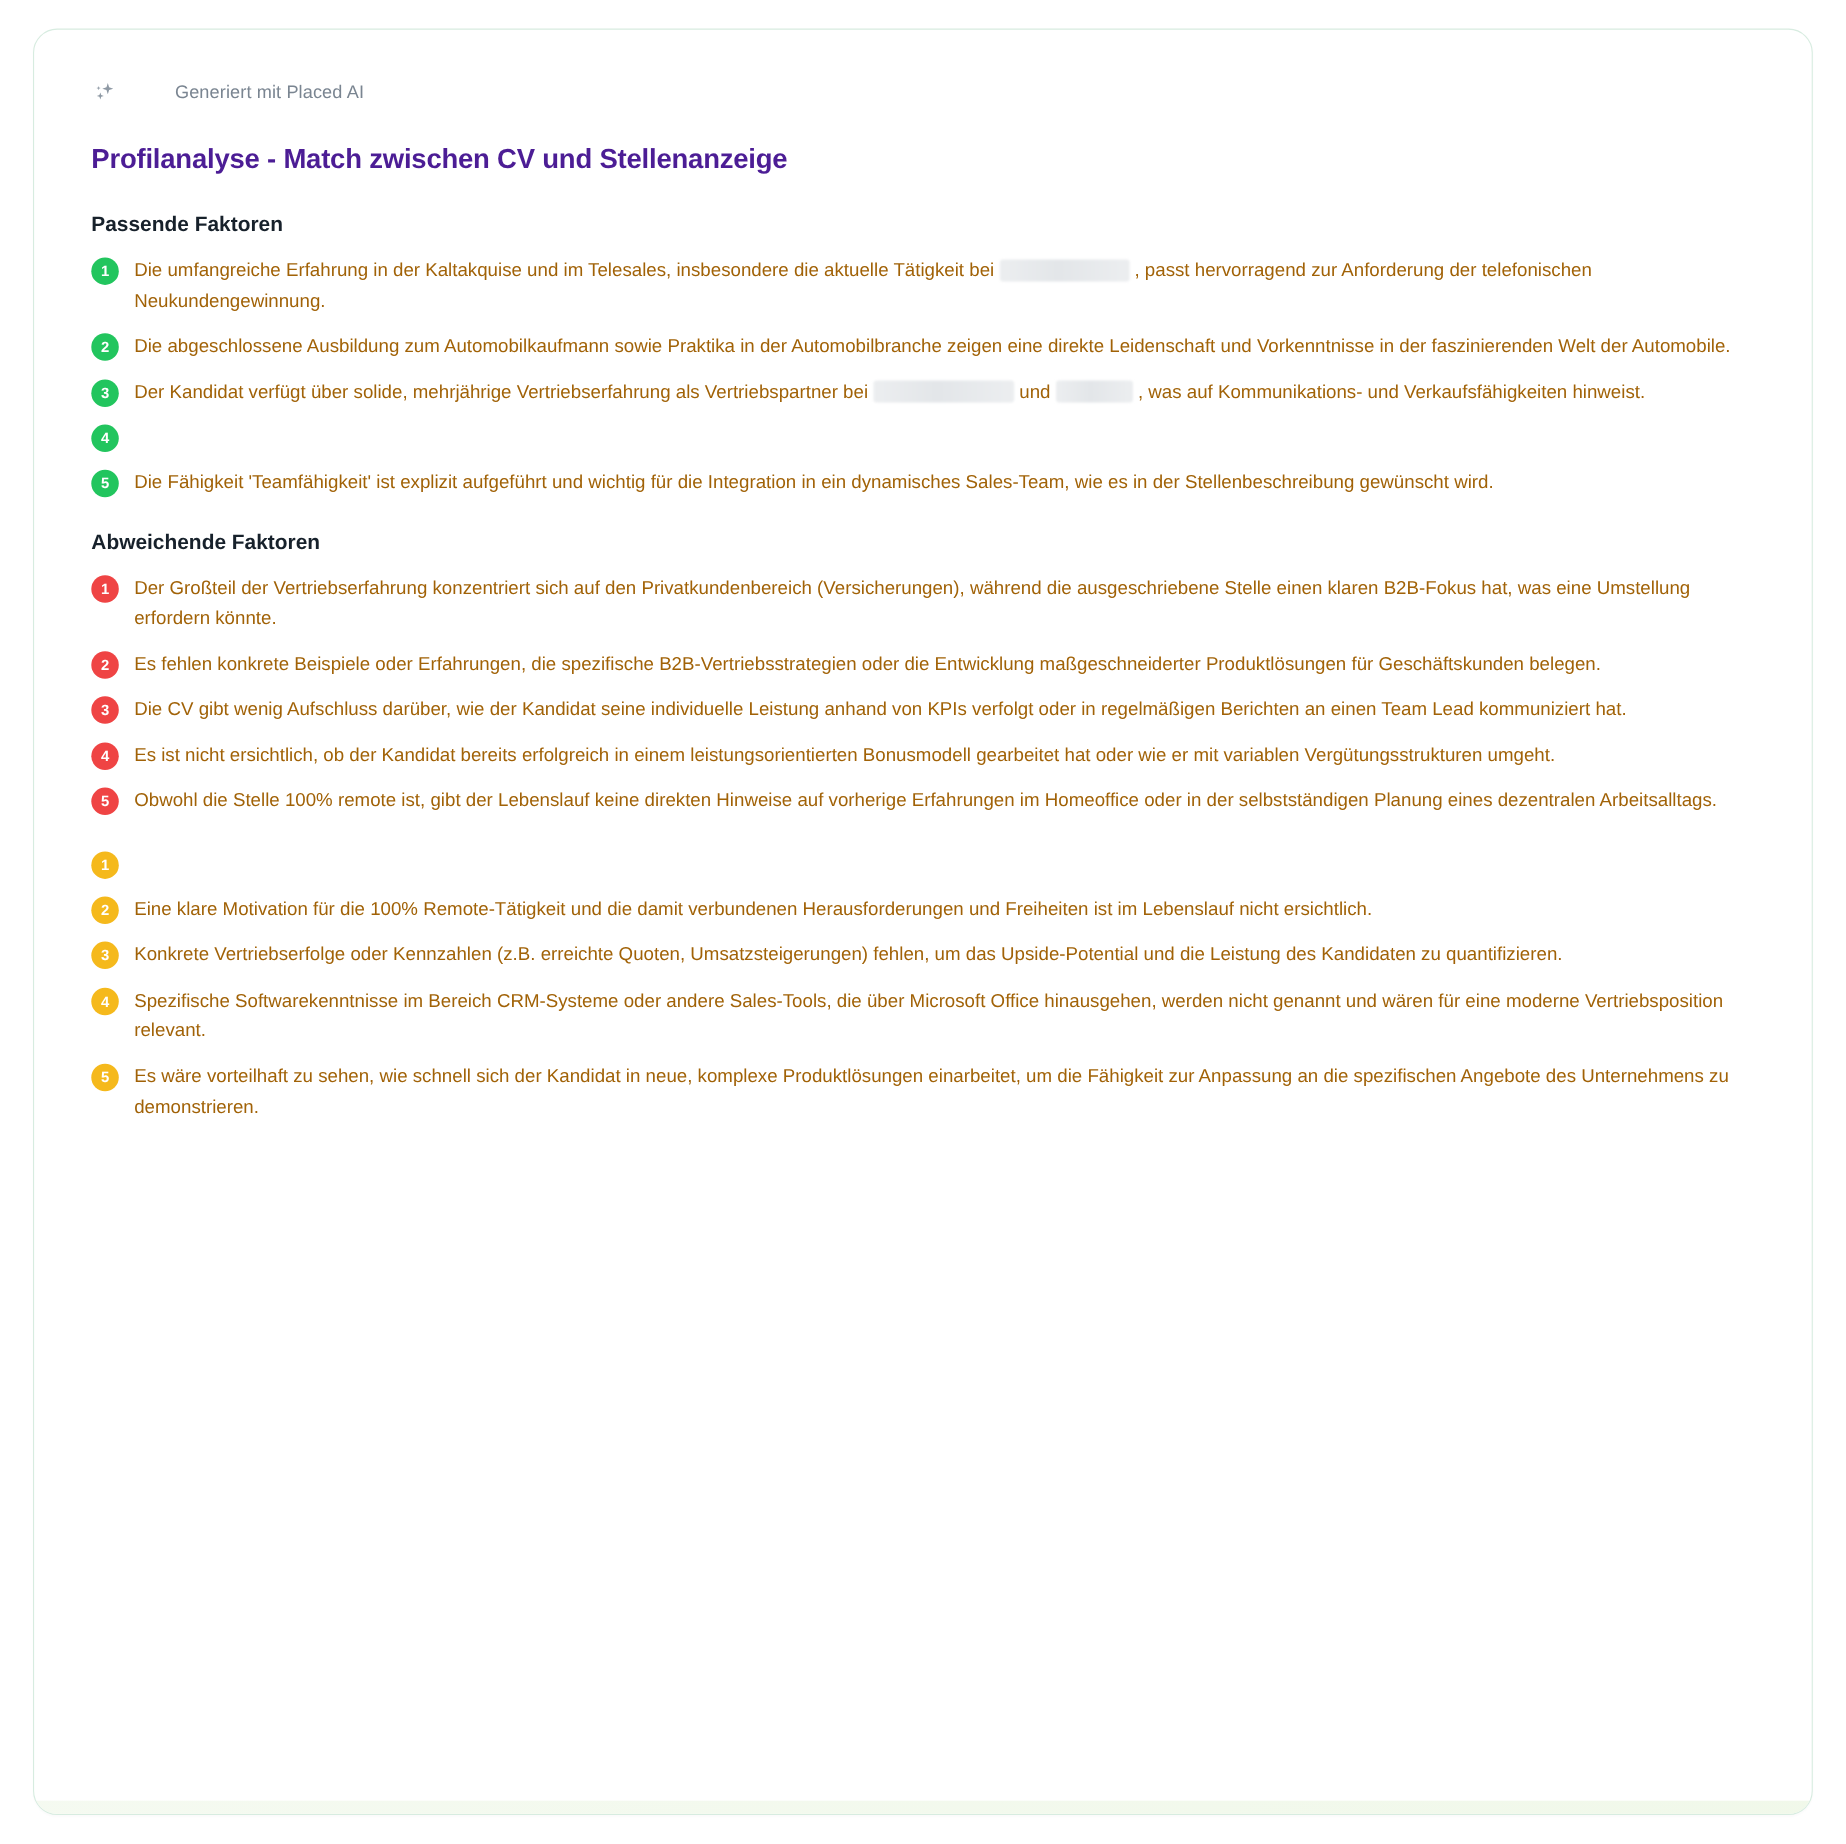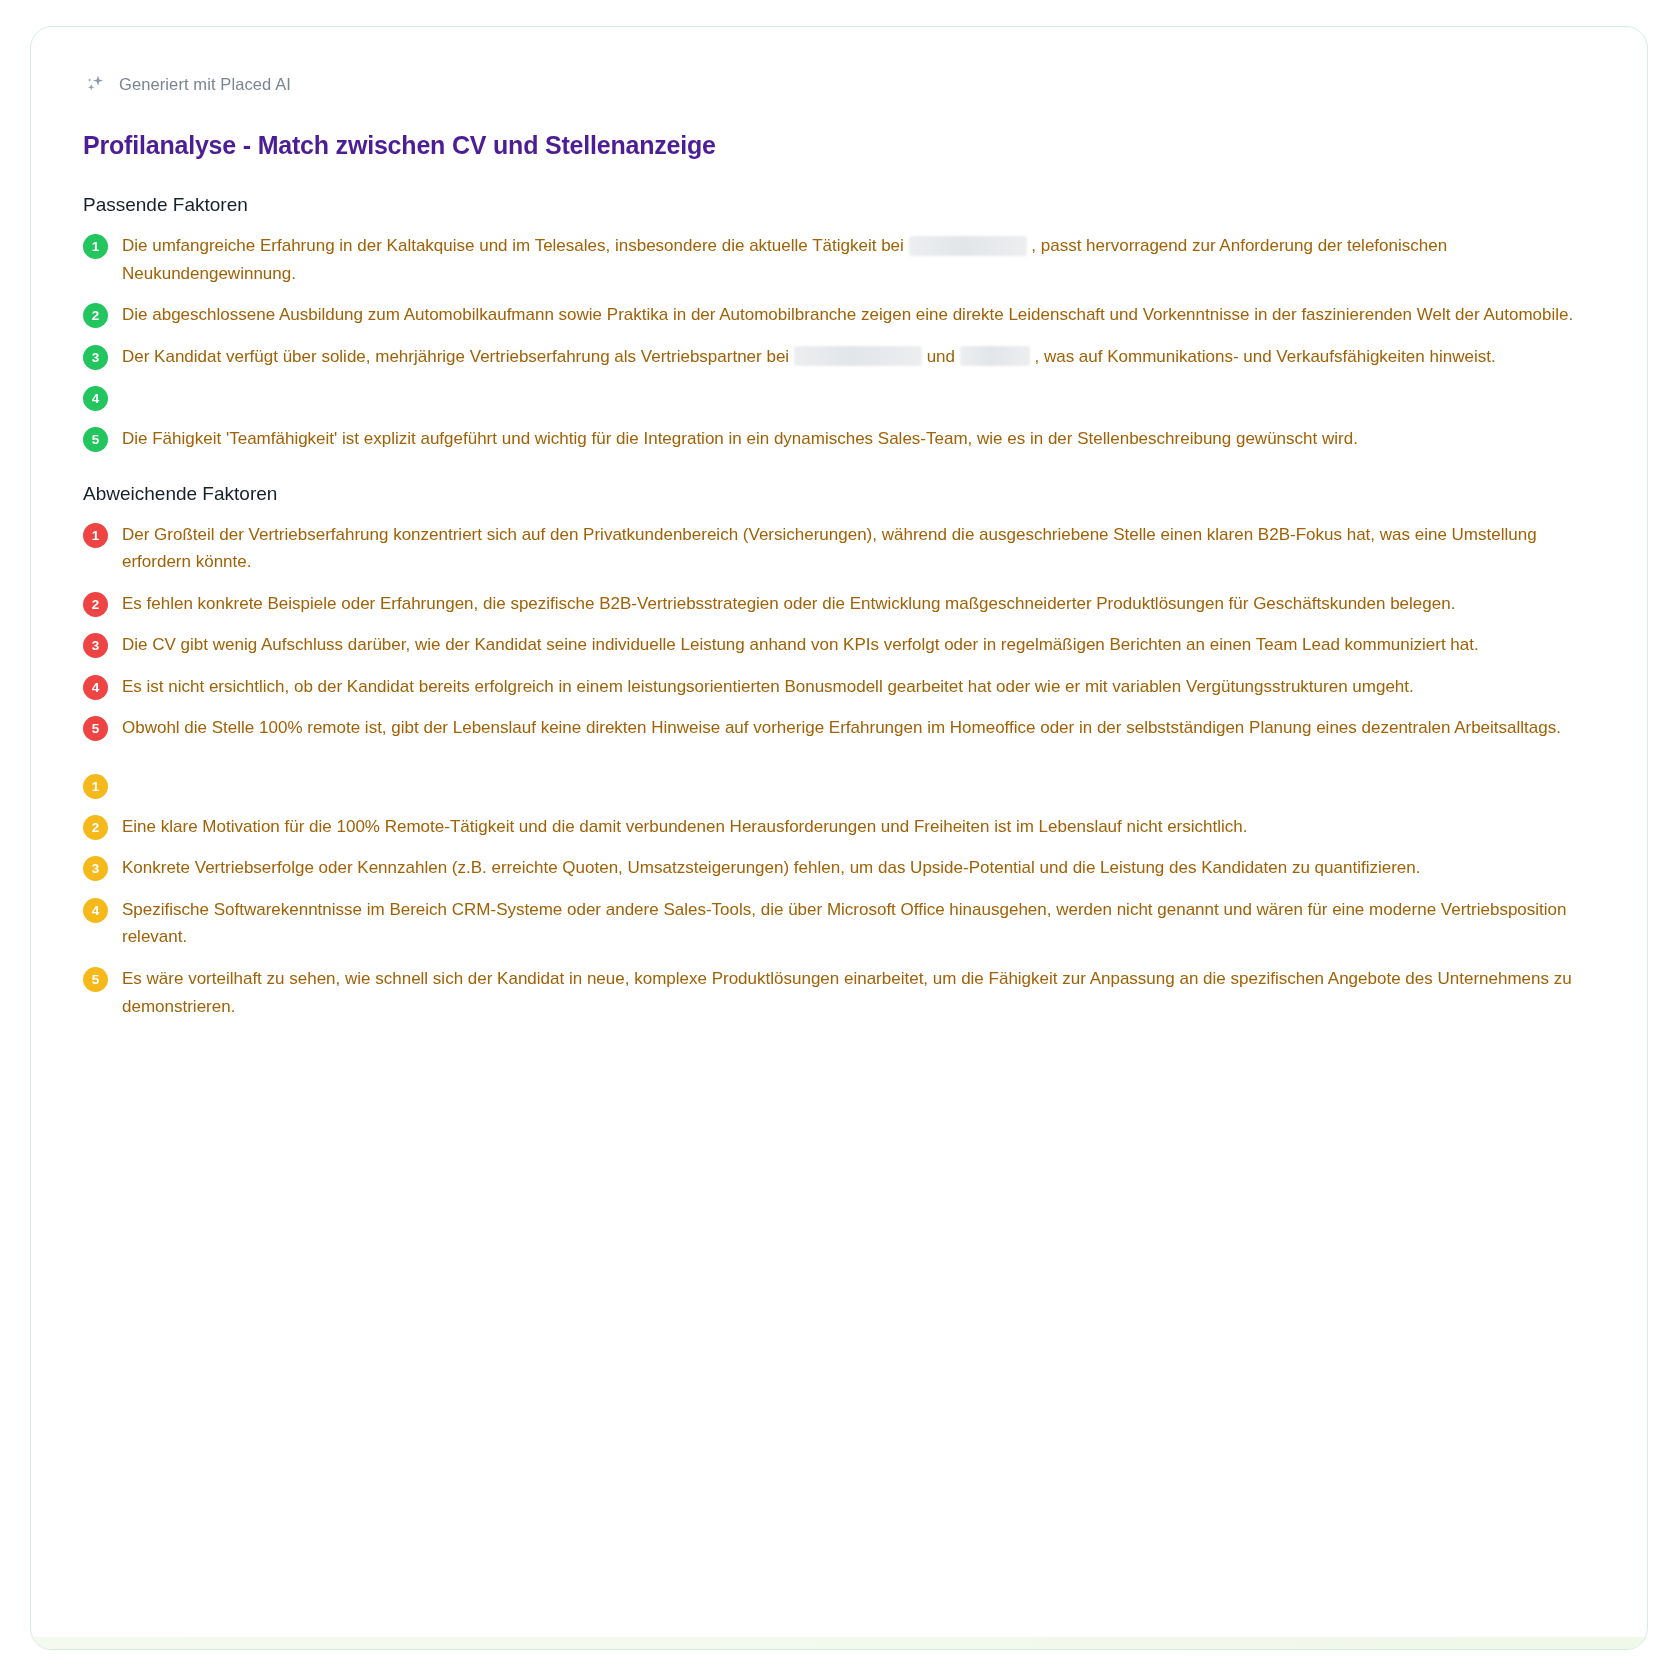--- a/index.html
+++ b/index.html
@@ -51,33 +51,34 @@
     width: 26px;
     height: 26px;
     display: inline-block;
     position: relative;
     flex: none;
   }
   .ai-badge .label {
     font-size: 16.5px;
     color: #7a8591;
     letter-spacing: 0.1px;
+    margin-left: 40px;
   }
 
   h1.title {
     font-size: 25px;
     font-weight: bold;
     color: #4c1d95;
     margin: 0 0 34px 0;
     letter-spacing: -0.2px;
   }
 
   h2.section-title {
     font-size: 19px;
-    font-weight: normal;
+    font-weight: bold;
     color: #17212b;
     margin: 0 0 16px 0;
   }
   .section {
     margin-bottom: 30px;
   }
   .section.last { margin-bottom: 0; }
 
   ul.factor-list {
     list-style: none;

